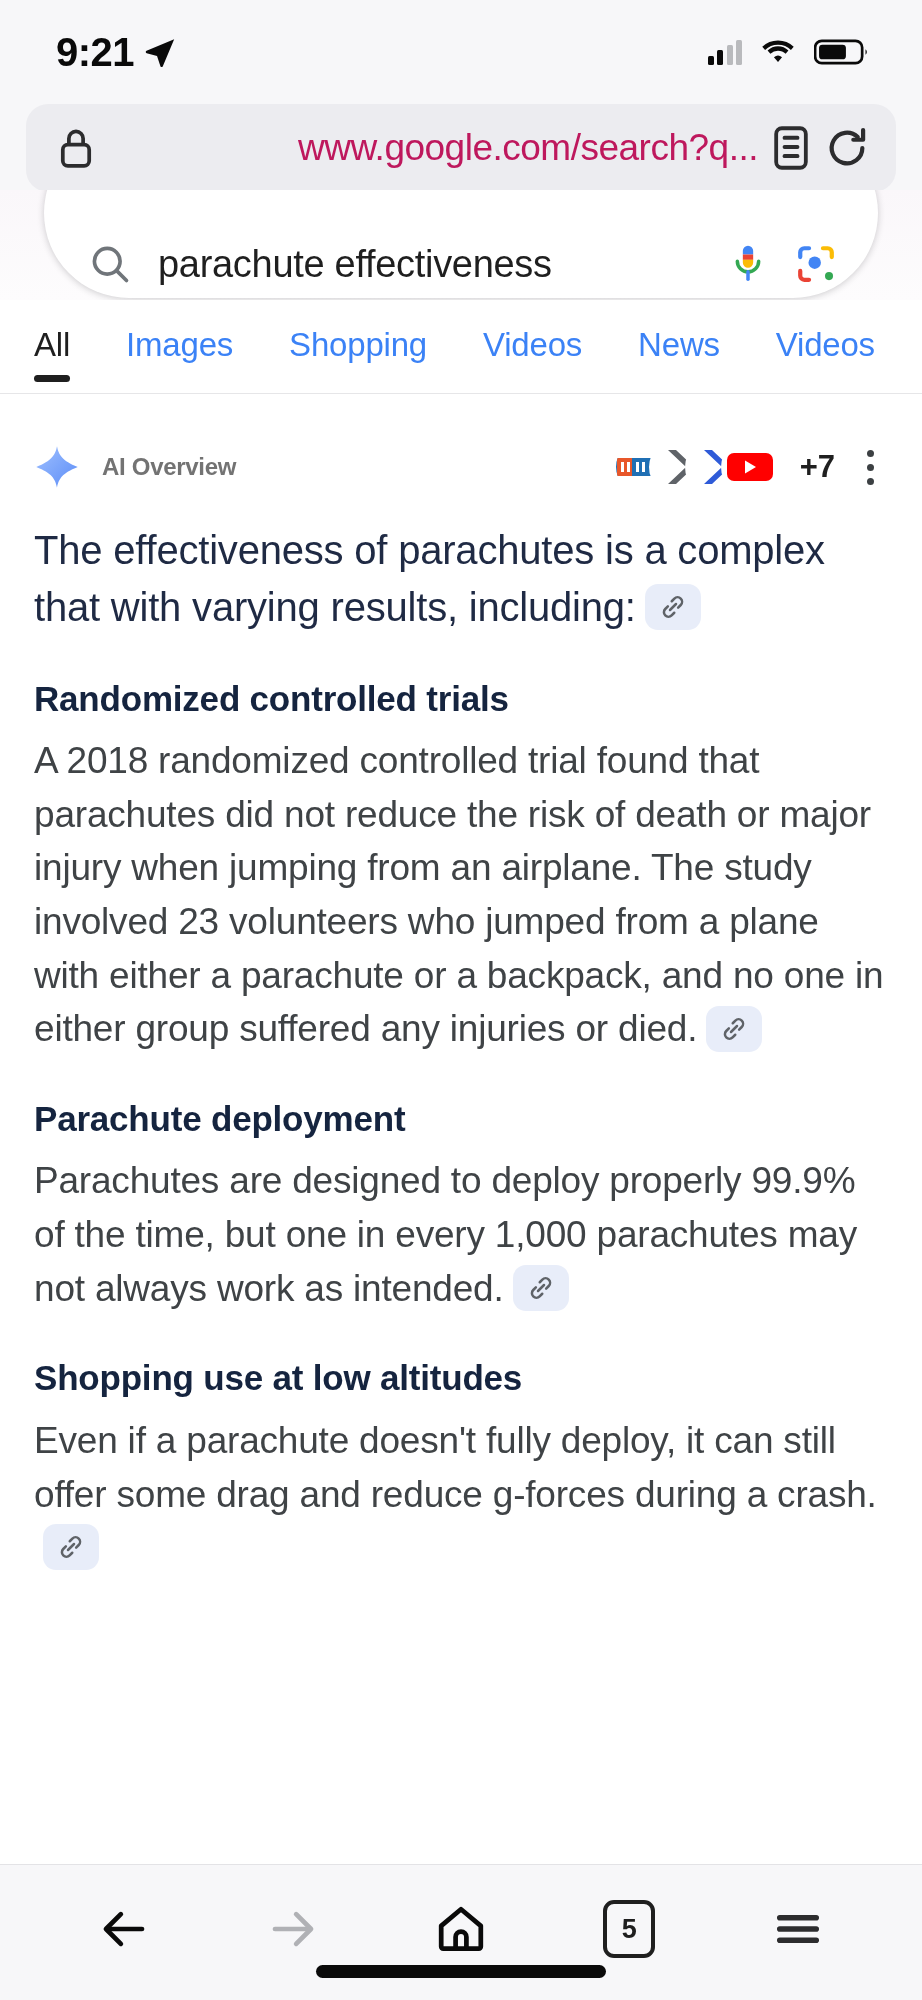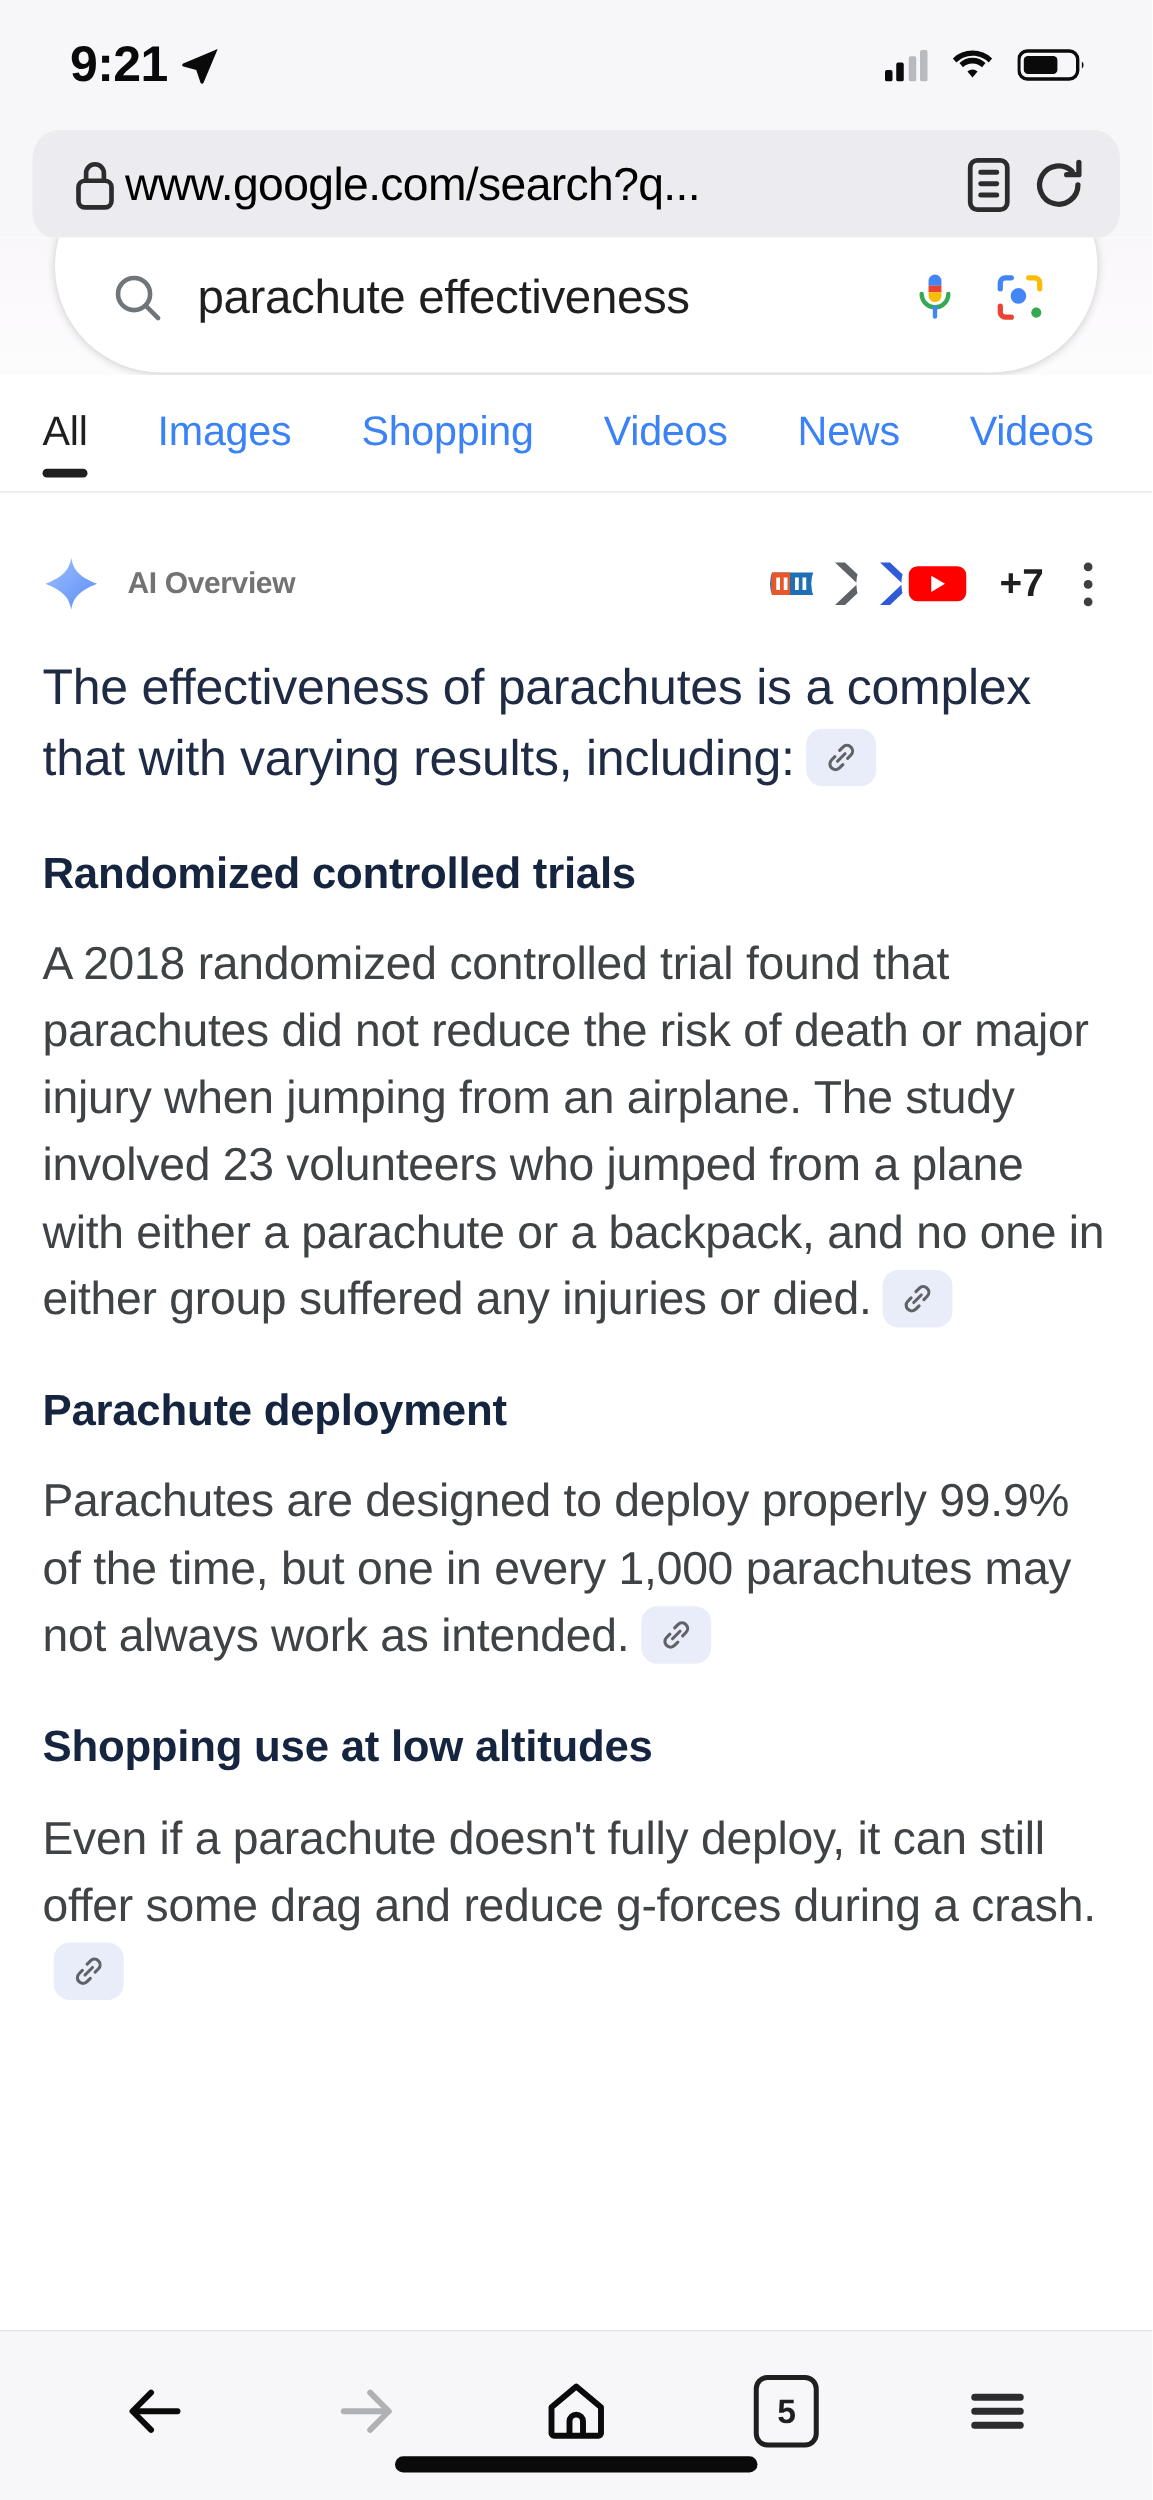--- a/index.html
+++ b/index.html
@@ -30,40 +30,40 @@
   .bars i:nth-child(3){ height:20px; background:#b9babd; }
   .bars i:nth-child(4){ height:25px; background:#b9babd; }
 
   
   .urlbar-wrap{ background:#f7f7f9; padding:0 26px 26px; }
   .urlbar{
     height:88px; background:#ececf0; border-radius:22px;
     display:flex; align-items:center; padding:0 26px 0 30px; gap:14px;
   }
   .url-text{
-    flex:1; font-size:37px; color:#000000; letter-spacing:-0.5px;
-    white-space:nowrap; overflow:hidden; text-align:left;
+    flex:1; font-size:37px; color:#be185d; letter-spacing:-0.5px;
+    white-space:nowrap; overflow:hidden; text-align:right;
     margin-left:-10px;
   }
 
   
   .page{
     position:absolute; top:190px; left:0; right:0; bottom:136px;
     background:#ffffff; overflow:hidden;
   }
   .page-inner{ position:relative; }
 
   
   .gsearch-clip{ height:110px; overflow:hidden; position:relative;
      background:linear-gradient(180deg,#faf7fa 0%,#fdfcfd 100%); }
   .gsearch{
     position:absolute; left:44px; right:44px; top:-62px;
     height:170px; background:#fff; border-radius:86px;
     box-shadow:0 1px 7px rgba(32,33,36,.22);
-    display:flex; align-items:flex-end; padding:0 40px 38px 44px; gap:26px;
+    display:flex; align-items:flex-end; padding:0 40px 12px 44px; gap:26px;
   }
   .gsearch .q{
     flex:1; font-size:38px; color:#1f1f1f; letter-spacing:-0.3px;
     white-space:nowrap; overflow:hidden;
   }
 
   .tabsbar{
     height:94px; display:flex; align-items:flex-start; gap:4px;
     padding:26px 0 0 34px; border-bottom:1.5px solid #e6e6e8;
     background:#fff; overflow:hidden;
@@ -101,21 +101,21 @@
     font-size:40px; line-height:1.42; color:#1f2a44;
     letter-spacing:-0.2px; margin-top:22px;
   }
   .sec{ margin-top:40px; }
   .sec-h{
     font-size:35px; font-weight:700; color:#15243f;
     letter-spacing:-0.2px; line-height:1.3;
   }
   .sec-p{
     font-size:37px; line-height:1.45; color:#3f4346;
-    letter-spacing:-0.2px; margin-top:23px;
+    letter-spacing:-0.2px; margin-top:13px;
   }
   .cite{
     display:inline-flex; align-items:center; justify-content:center;
     width:56px; height:46px; border-radius:13px; background:#e8edf9;
     vertical-align:middle; margin-left:9px; position:relative; top:-3px;
   }
 
   .fade{
     position:absolute; left:0; right:0; bottom:0; height:60px;
     background:linear-gradient(180deg,rgba(255,255,255,0) 0%,#fff 85%);

